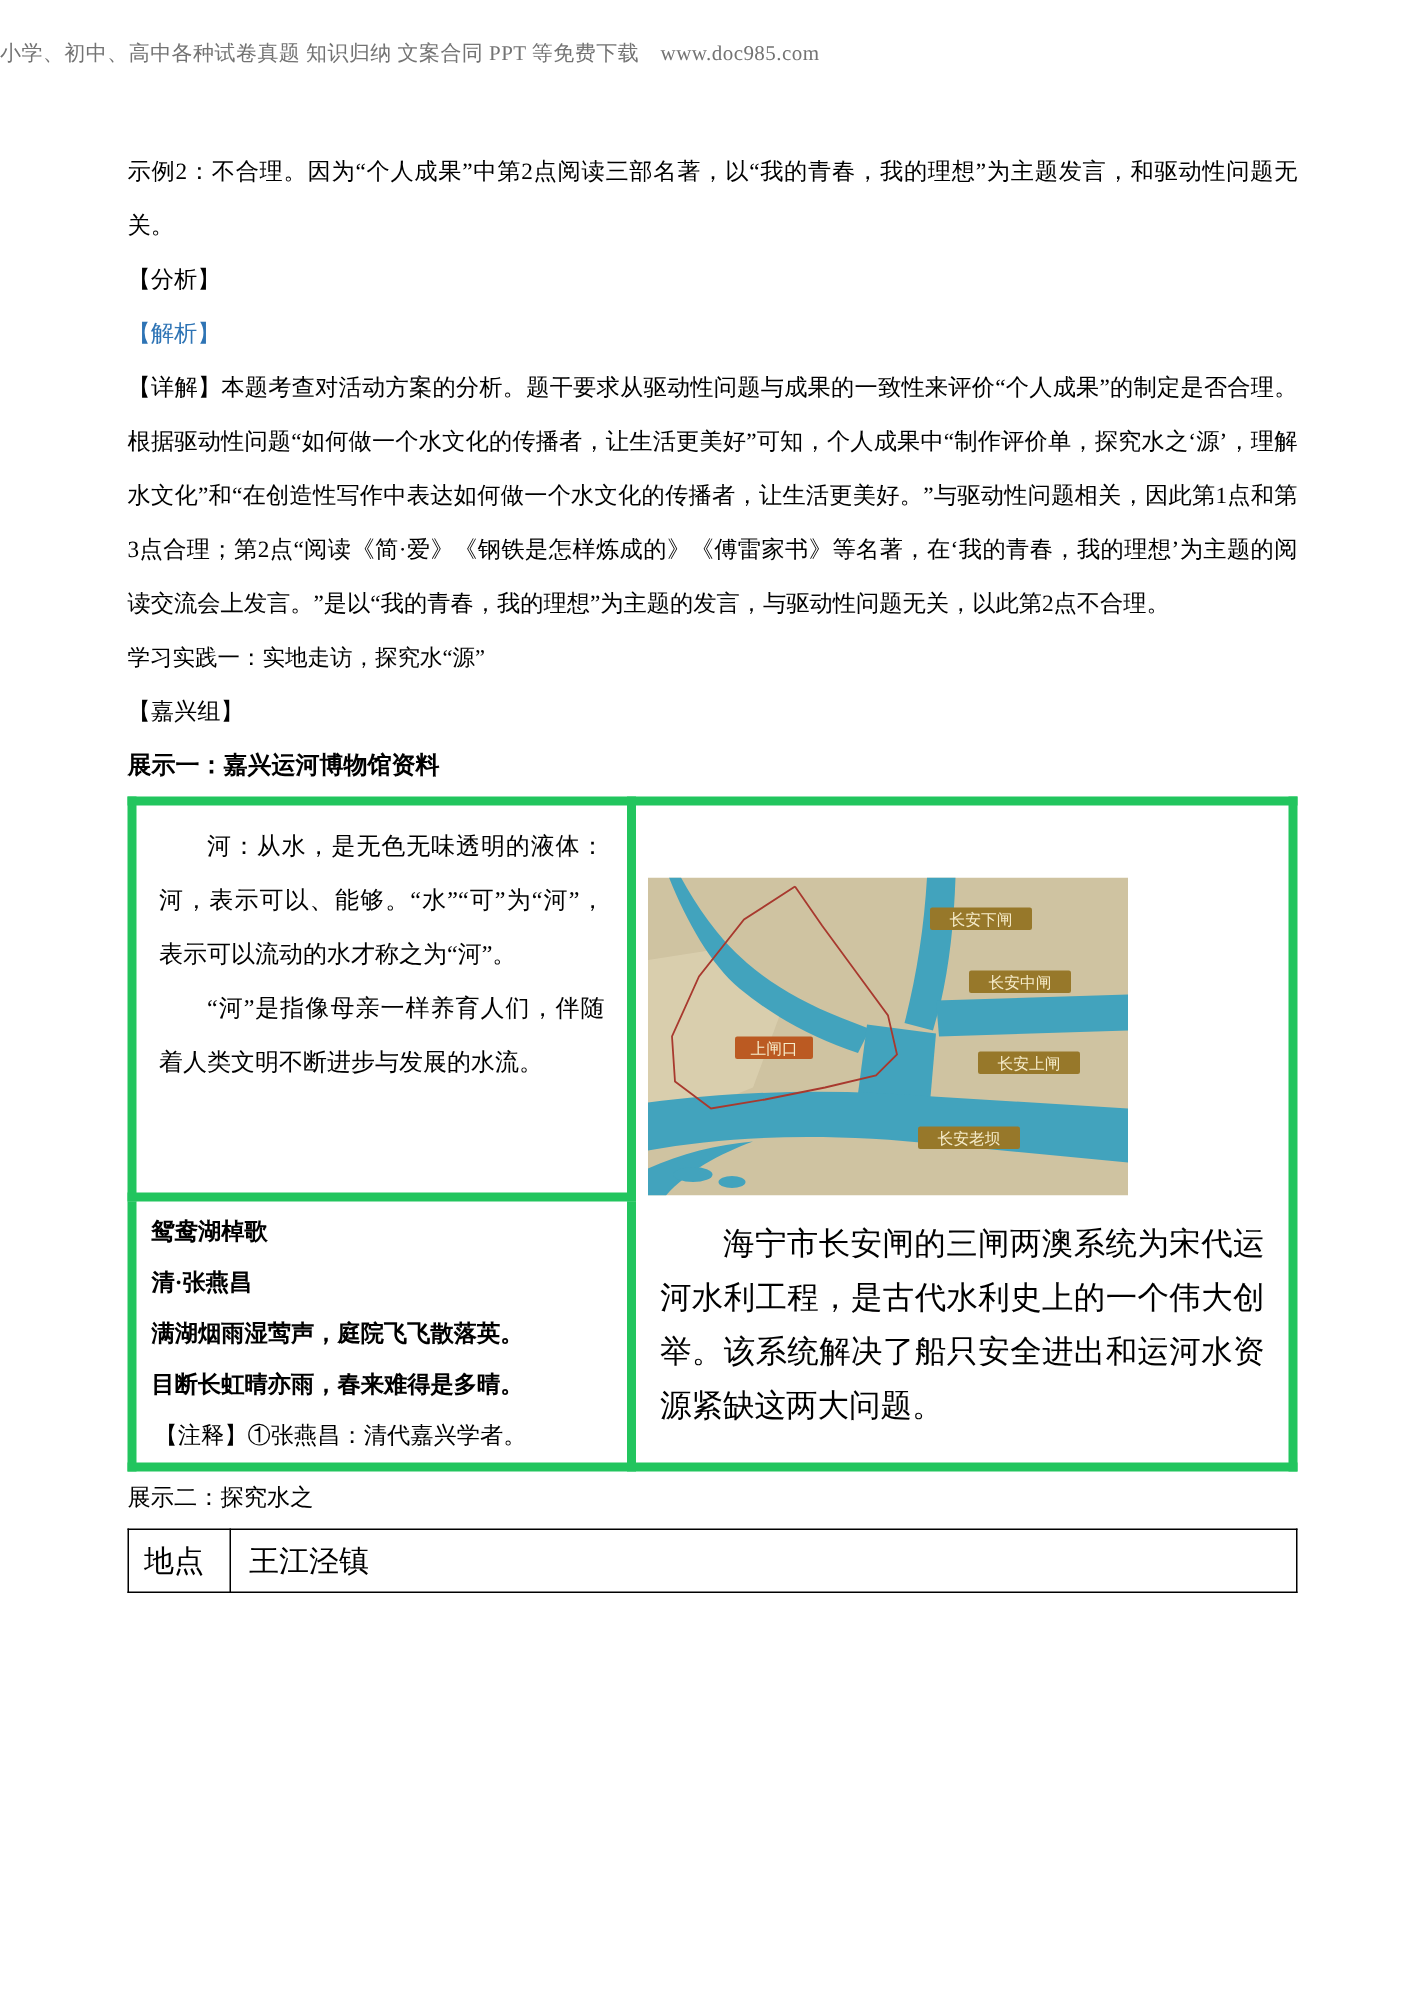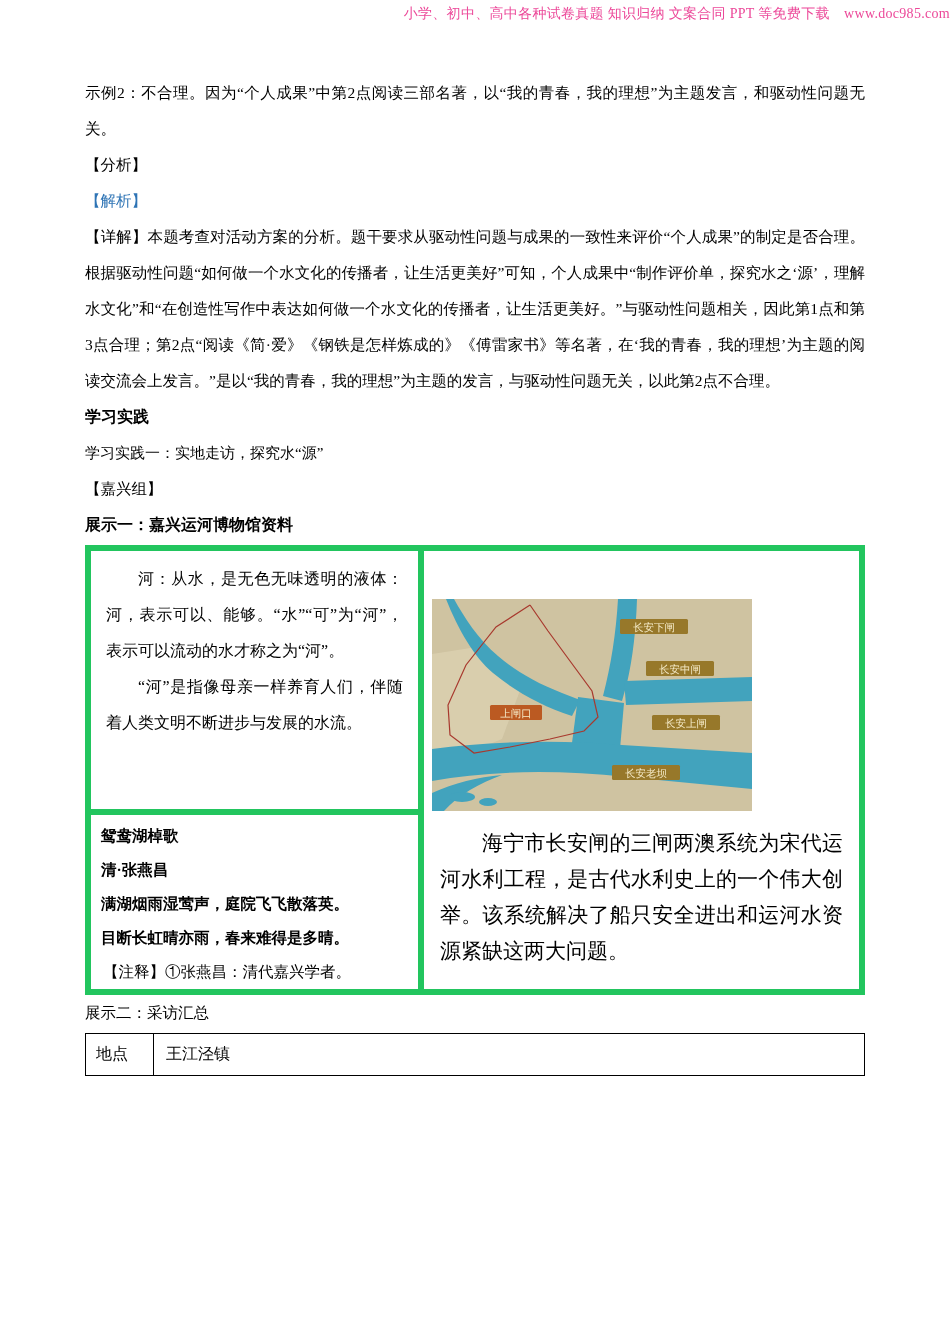--- a/index.html
+++ b/index.html
@@ -5,24 +5,24 @@
   * { margin:0; padding:0; box-sizing:border-box; }
   html,body { background:#ffffff; }
   body {
     width:950px; height:1344px;
     font-family:"Liberation Serif","DejaVu Serif",serif;
     color:#000;
   }
   .page { position:relative; width:950px; height:1344px; background:#fff; overflow:hidden; }
 
   .site-header {
-    padding-top:5px;
-    text-align:right;
+    padding-top:27px;
+    text-align:left;
     font-size:14px;
-    color:#ec4899;
+    color:#737373;
     letter-spacing:0.3px;
   }
 
   .content { padding:52px 85px 0 85px; }
 
   p.body {
     font-size:15.5px;
     line-height:36px;
     text-align:justify;
   }
@@ -74,21 +74,21 @@
 
   p.display2-line { font-size:15.5px; line-height:36px; margin-top:0; }
 
   table.survey-table {
     width:100%;
     border-collapse:collapse;
     margin-top:2px;
   }
   table.survey-table td {
     border:1px solid #000;
-    font-size:16px;
+    font-size:20px;
     height:42px;
     vertical-align:middle;
   }
   td.loc-h { width:68px; padding-left:10px; }
   td.loc-v { padding-left:12px; }
 </style>
 </head>
 <body>
 
 <div class="page">
@@ -97,21 +97,20 @@
     <span>小学、初中、高中各种试卷真题 知识归纳 文案合同 PPT 等免费下载　www.doc985.com</span>
   </div>
 
   <div class="content">
 
     <p class="body">示例2：不合理。因为“个人成果”中第2点阅读三部名著，以“我的青春，我的理想”为主题发言，和驱动性问题无关。</p>
     <p class="body single">【分析】</p>
     <p class="body single blue">【解析】</p>
     <p class="body">【详解】本题考查对活动方案的分析。题干要求从驱动性问题与成果的一致性来评价“个人成果”的制定是否合理。根据驱动性问题“如何做一个水文化的传播者，让生活更美好”可知，个人成果中“制作评价单，探究水之‘源’，理解水文化”和“在创造性写作中表达如何做一个水文化的传播者，让生活更美好。”与驱动性问题相关，因此第1点和第3点合理；第2点“阅读《简·爱》《钢铁是怎样炼成的》《傅雷家书》等名著，在‘我的青春，我的理想’为主题的阅读交流会上发言。”是以“我的青春，我的理想”为主题的发言，与驱动性问题无关，以此第2点不合理。</p>
 
-    <p class="h-bold">学习实践</p>
     <p class="h-bold2">学习实践一：实地走访，探究水“源”</p>
     <p class="body single">【嘉兴组】</p>
     <p class="h-bold">展示一：嘉兴运河博物馆资料</p>
 
     <table class="display-table">
       <tbody>
           <tr>
         <td class="cell-def">
           <p>河：从水，是无色无味透明的液体：河，表示可以、能够。“水”“可”为“河”，表示可以流动的水才称之为“河”。</p>
           <p>“河”是指像母亲一样养育人们，伴随着人类文明不断进步与发展的水流。</p>
@@ -163,21 +162,21 @@
           <p class="center">鸳鸯湖棹歌</p>
           <p class="center">清·张燕昌</p>
           <p class="center">满湖烟雨湿莺声，庭院飞飞散落英。</p>
           <p class="center">目断长虹晴亦雨，春来难得是多晴。</p>
           <p class="note">【注释】①张燕昌：清代嘉兴学者。</p>
         </td>
       </tr>
     </tbody>
       </table>
 
-    <p class="display2-line">展示二：采访汇总</p>
+    <p class="display2-line">展示二：探究水之</p>
 
     <table class="survey-table">
       <tbody>
           <tr>
         <td class="loc-h">地点</td>
         <td class="loc-v">王江泾镇</td>
       </tr>
     </tbody>
       </table>
 

